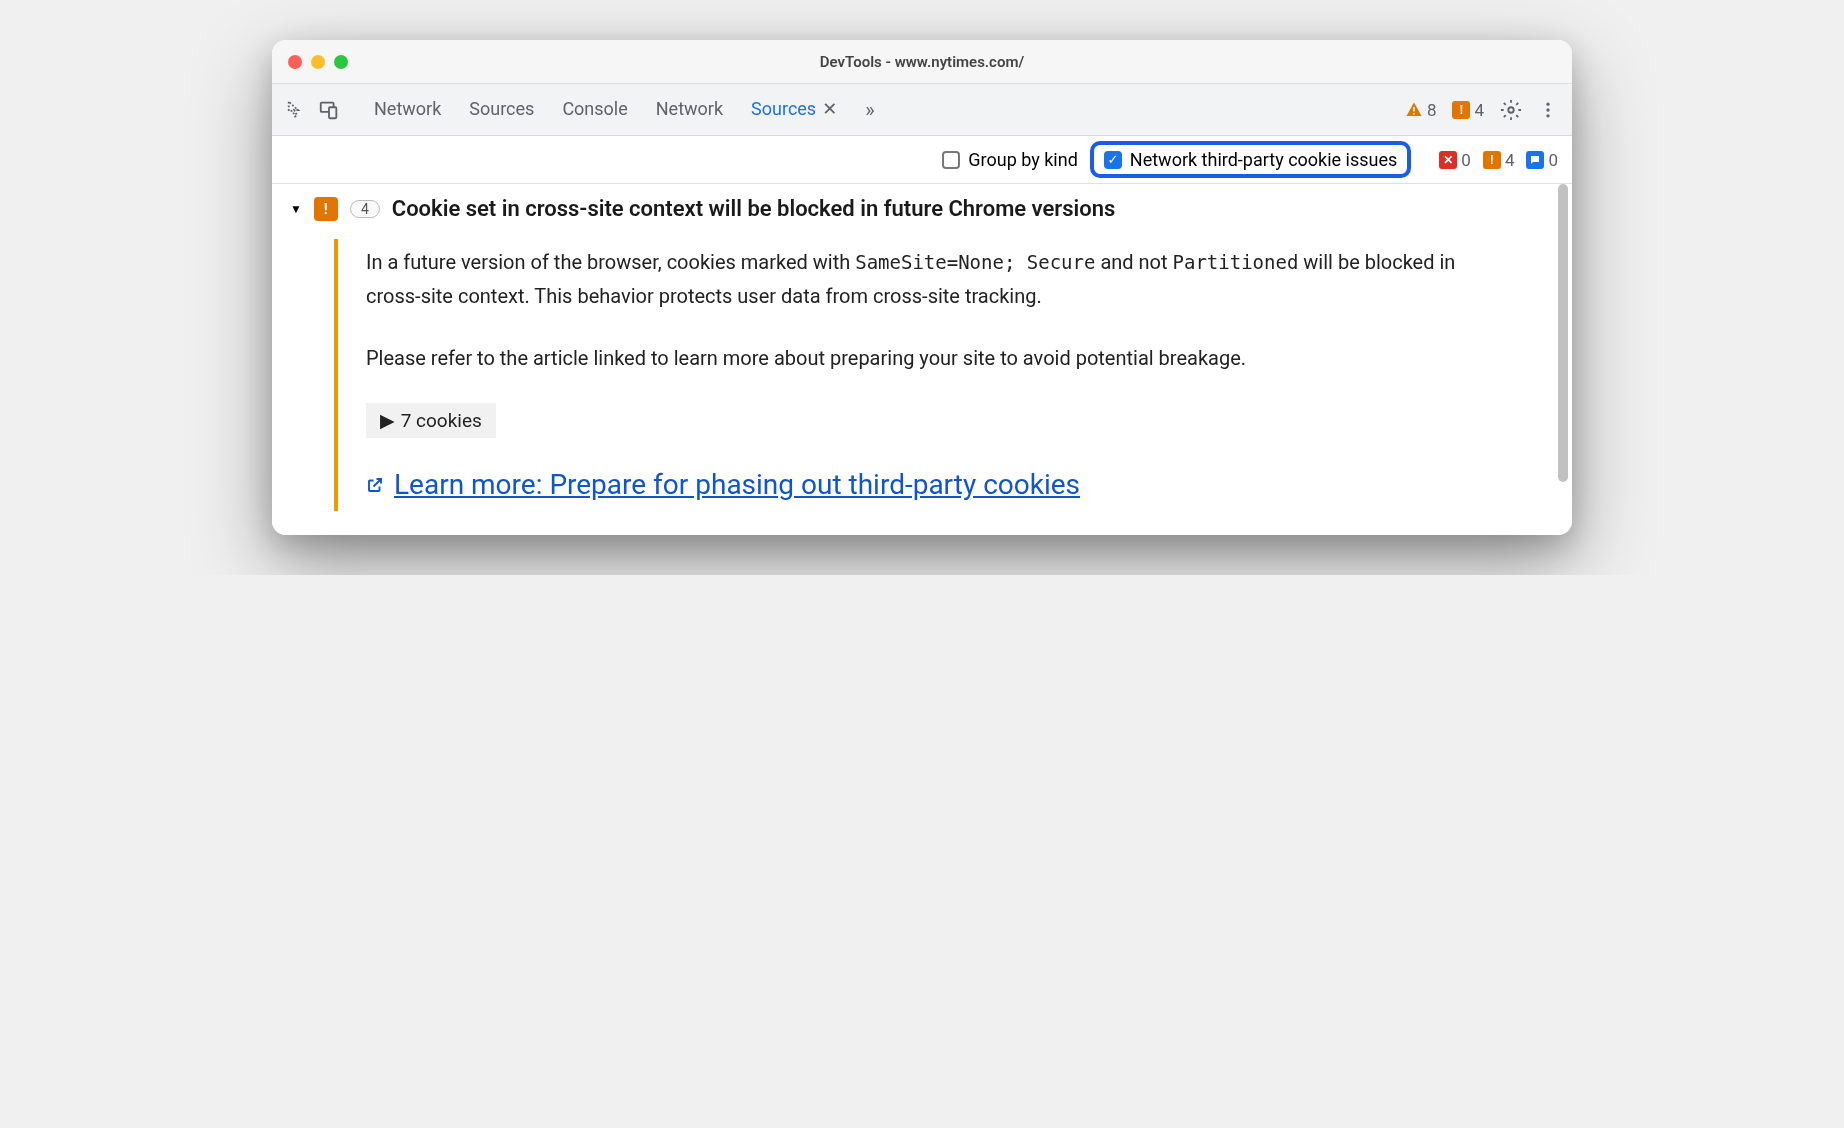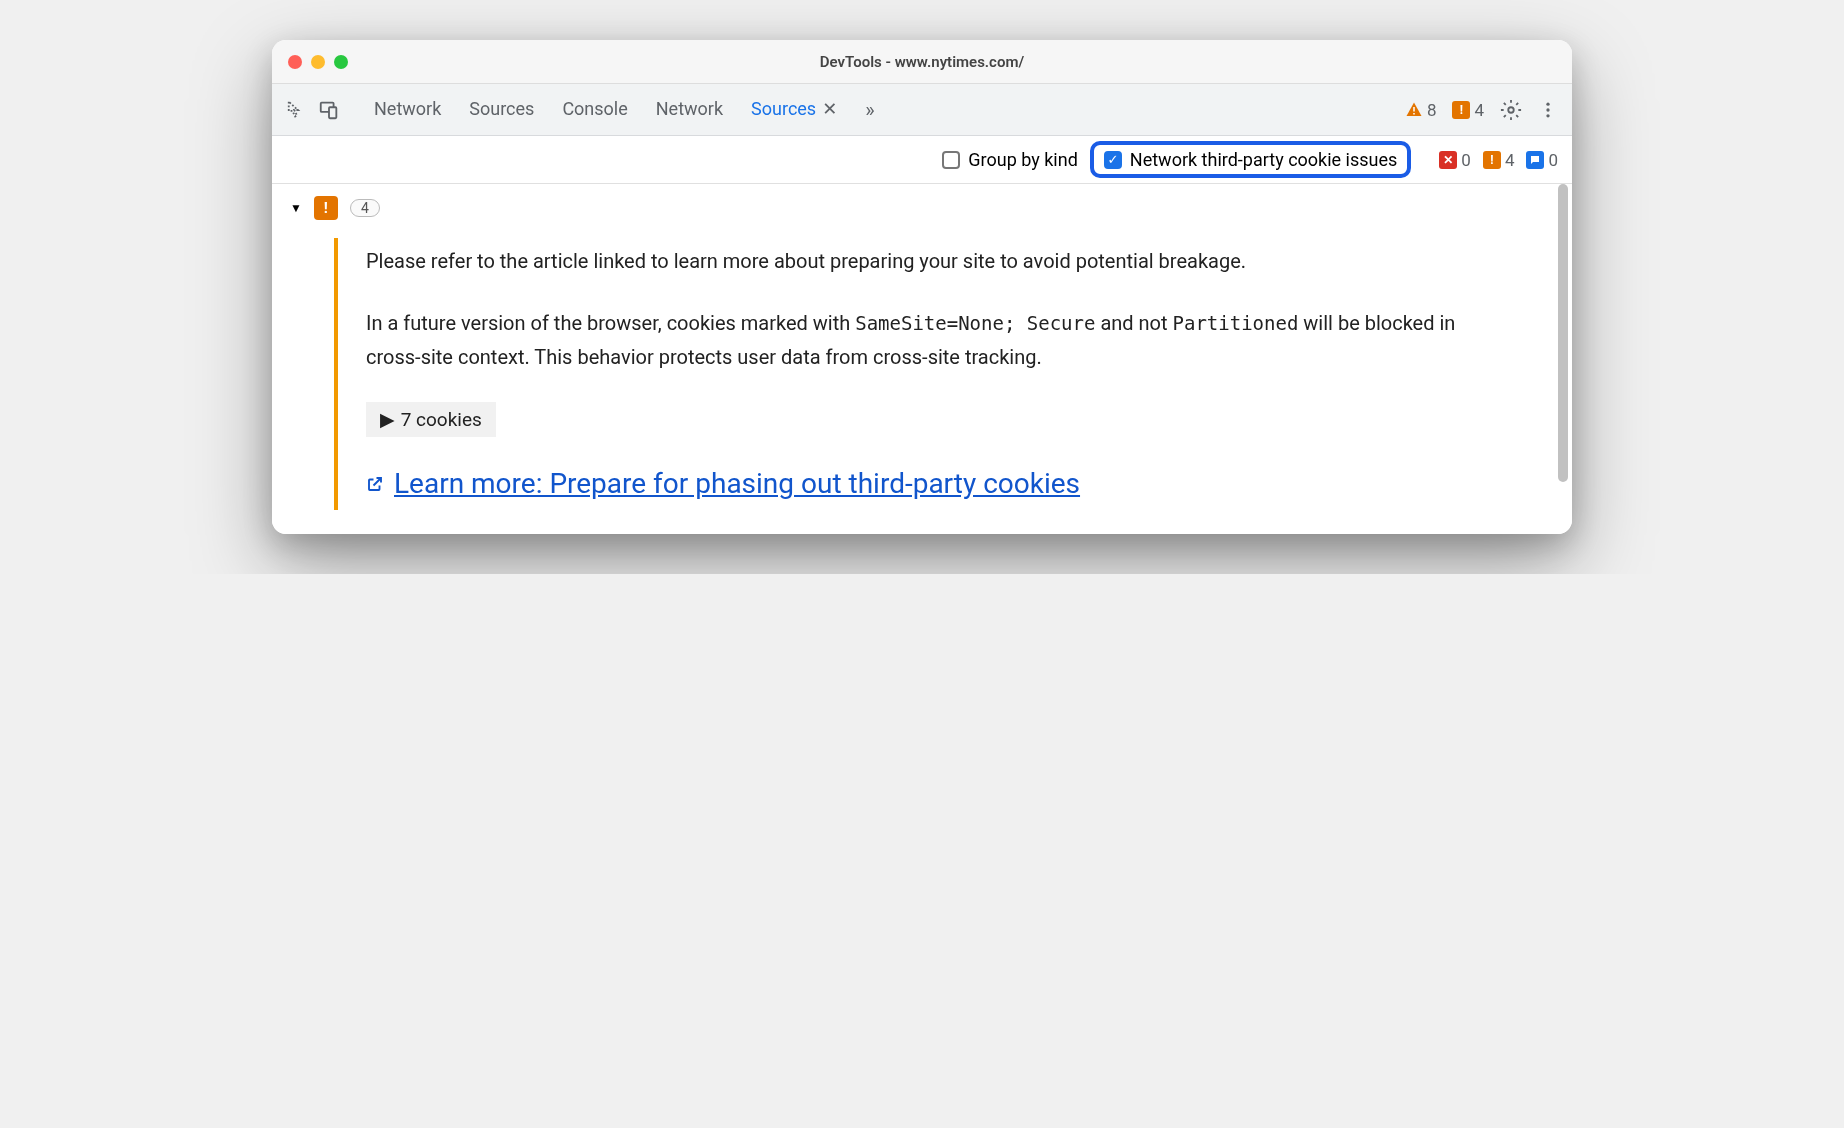--- a/index.html
+++ b/index.html
@@ -234,27 +234,28 @@
         <span>0</span>
       </span>
     </div>
   </div>
 
   <div class="content">
     <div class="issue-row">
       <span class="caret">▼</span>
       <span class="issue-sq">!</span>
       <span class="count-pill">4</span>
+      <span class="issue-title">Cookie set in cross-site context will be blocked in future Chrome versions</span>
     </div>
 
     <div class="issue-body">
-      <p class="issue-desc">Please refer to the article linked to learn more about preparing your site to avoid potential breakage.</p>
       <p class="issue-desc">
         <span>In a future version of the browser, cookies marked with </span><code class="inline">SameSite=None; Secure</code><span> and not </span><code class="inline">Partitioned</code><span> will be blocked in cross-site context. This behavior protects user data from cross-site tracking.</span>
       </p>
+      <p class="issue-desc">Please refer to the article linked to learn more about preparing your site to avoid potential breakage.</p>
       
       <div class="aff-res-item">
         <span>▶</span>
         <span>7 cookies</span>
       </div>
       
       <div class="learn-more">
         <span class="ext-icon">
           <svg width="18" height="18" viewBox="0 0 24 24" fill="none" stroke="#1155cc" stroke-width="2.5">
               <path d="M14 4h6v6M20 4L10 14M18 14v5a1 1 0 01-1 1H5a1 1 0 01-1-1V7a1 1 0 011-1h5"></path>

